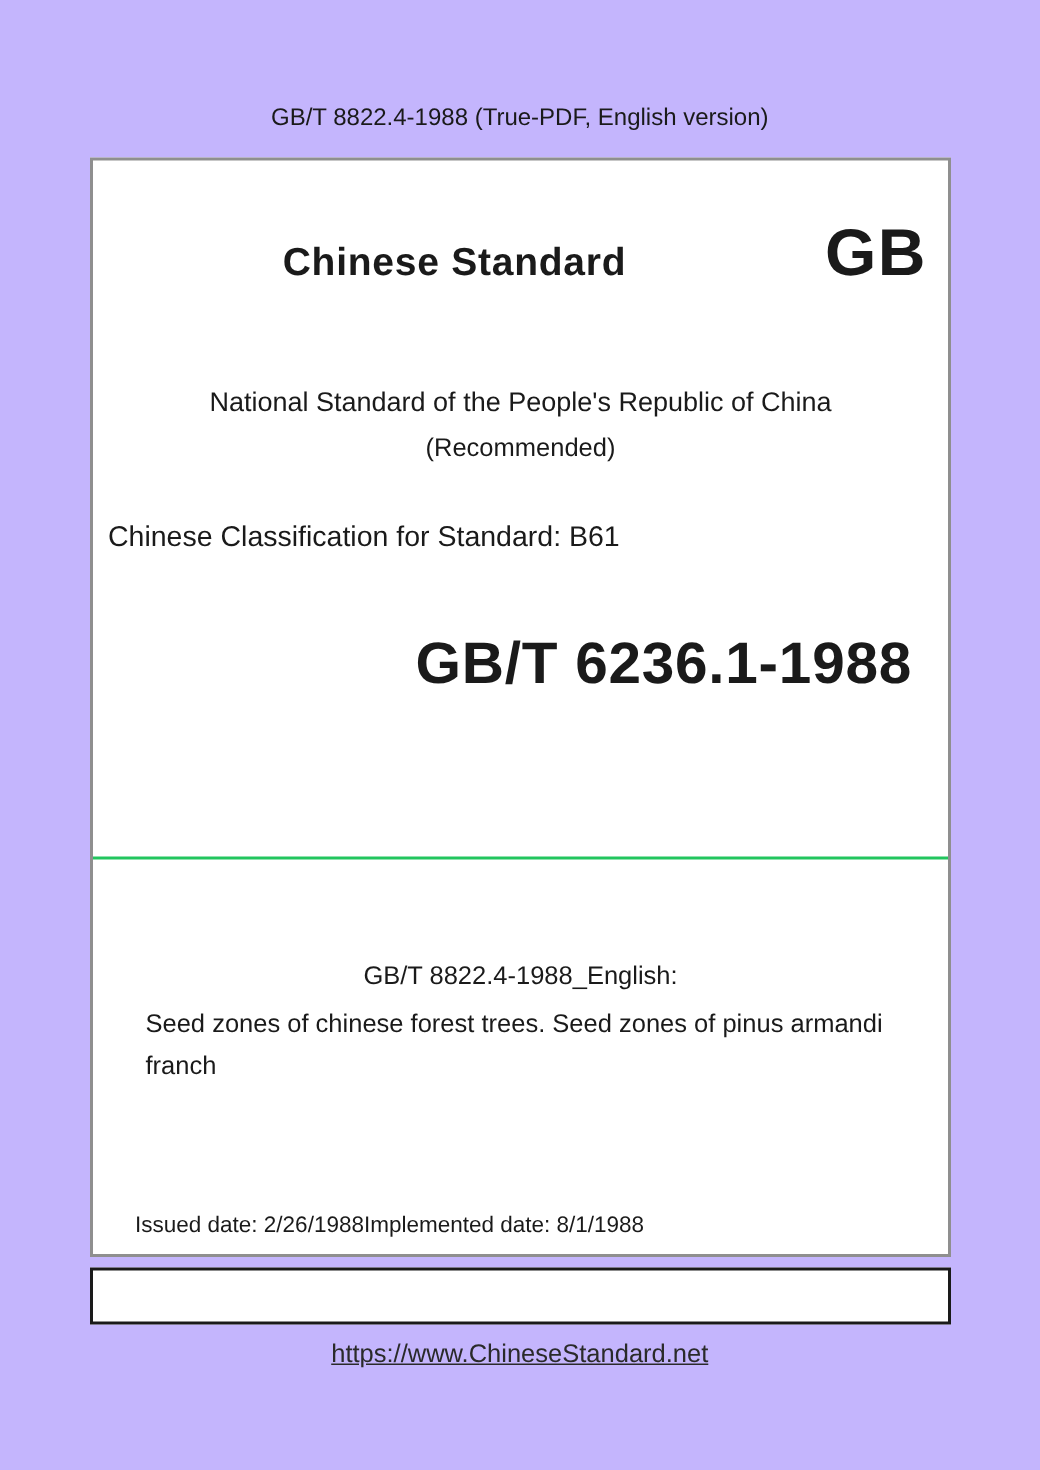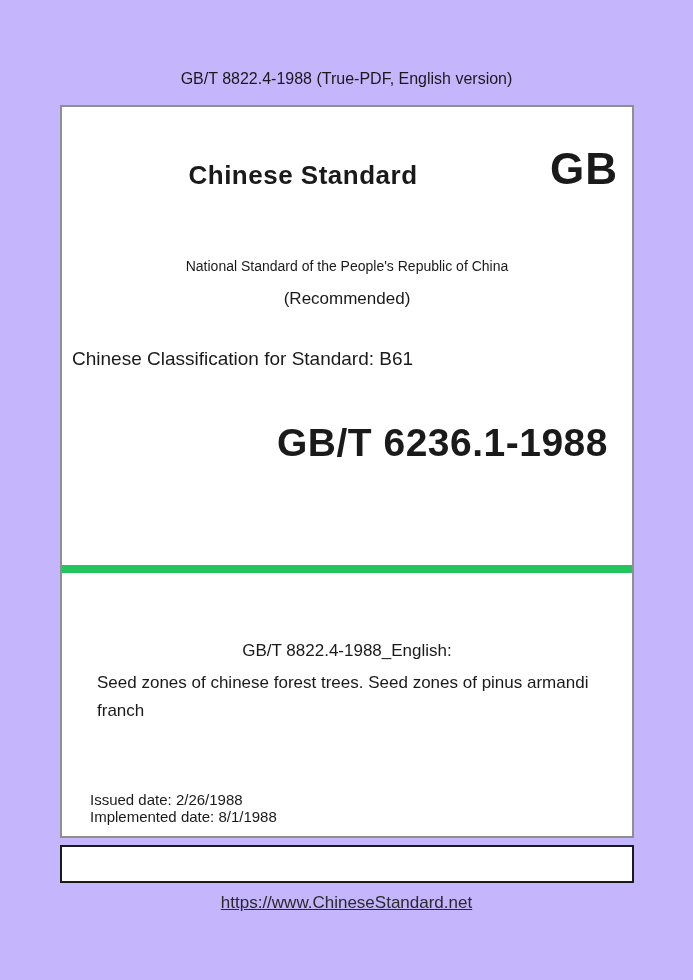--- a/index.html
+++ b/index.html
@@ -24,21 +24,21 @@
   .cover-box {
     position: absolute;
     left: 60px; top: 105px;
     width: 574px; height: 733px;
     border: 2px solid #8f8f8f;
     background: #ffffff;
   }
   .section-top {
     position: relative;
     width: 100%; height: 466px;
-    border-bottom: 8px solid #22c55e;
+    border-bottom: 2px solid #22c55e;
   }
   .brand-row {
     position: absolute;
     top: 36px; left: 0; right: 0;
     display: flex;
     align-items: baseline;
   }
   .brand-title {
     flex: 1;
     text-align: center;
@@ -53,21 +53,21 @@
     font-size: 44px;
     font-weight: bold;
     line-height: 52px;
     letter-spacing: 1px;
   }
   .national-line {
     position: absolute;
     top: 151px; left: 0;
     width: 100%;
     text-align: center;
-    font-size: 14px;
+    font-size: 18px;
   }
   .recommended-line {
     position: absolute;
     top: 182px; left: 0;
     width: 100%;
     text-align: center;
     font-size: 17px;
   }
   .classification-line {
     position: absolute;
@@ -101,21 +101,20 @@
     font-size: 17px;
     line-height: 28px;
   }
   .dates-row {
     position: absolute;
     bottom: 9px; left: 0;
     width: 100%;
     display: flex;
     padding: 0 28px;
     font-size: 15px;
-    flex-direction: column;
   }
   .empty-box {
     position: absolute;
     left: 60px; top: 845px;
     width: 574px; height: 38px;
     border: 2px solid #1a1a1a;
     background: #ffffff;
   }
   .site-link {
     position: absolute;

